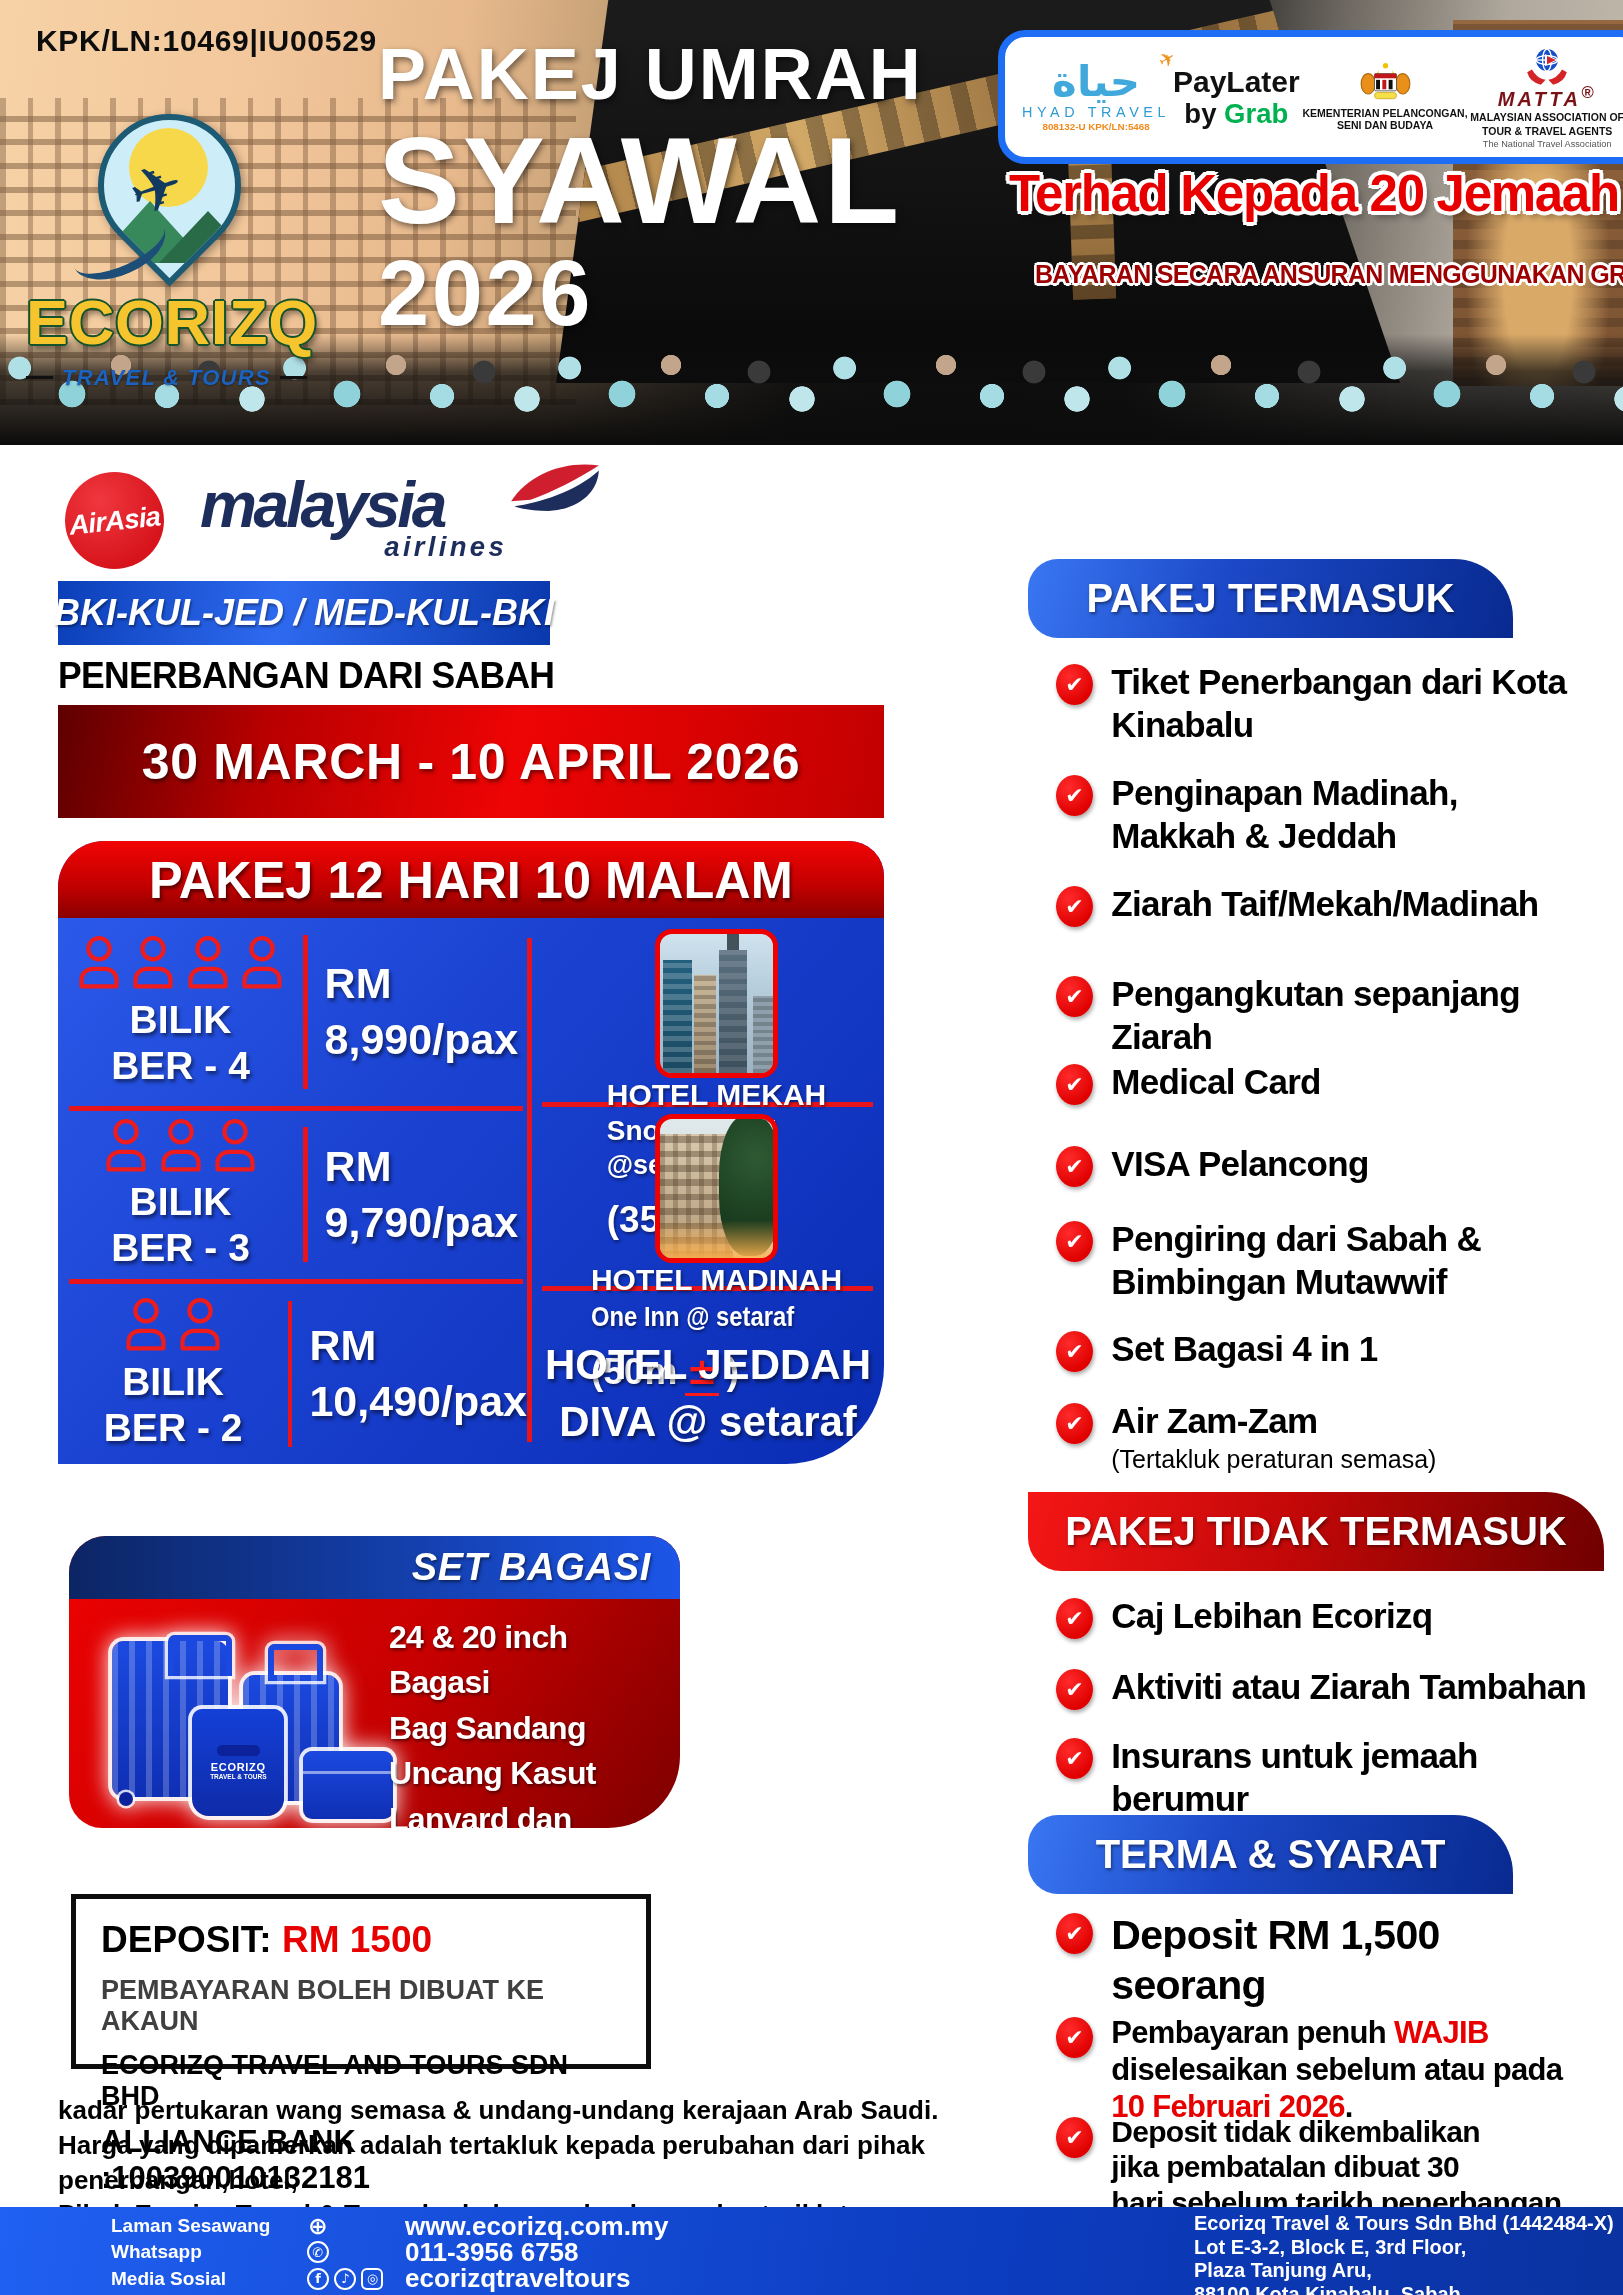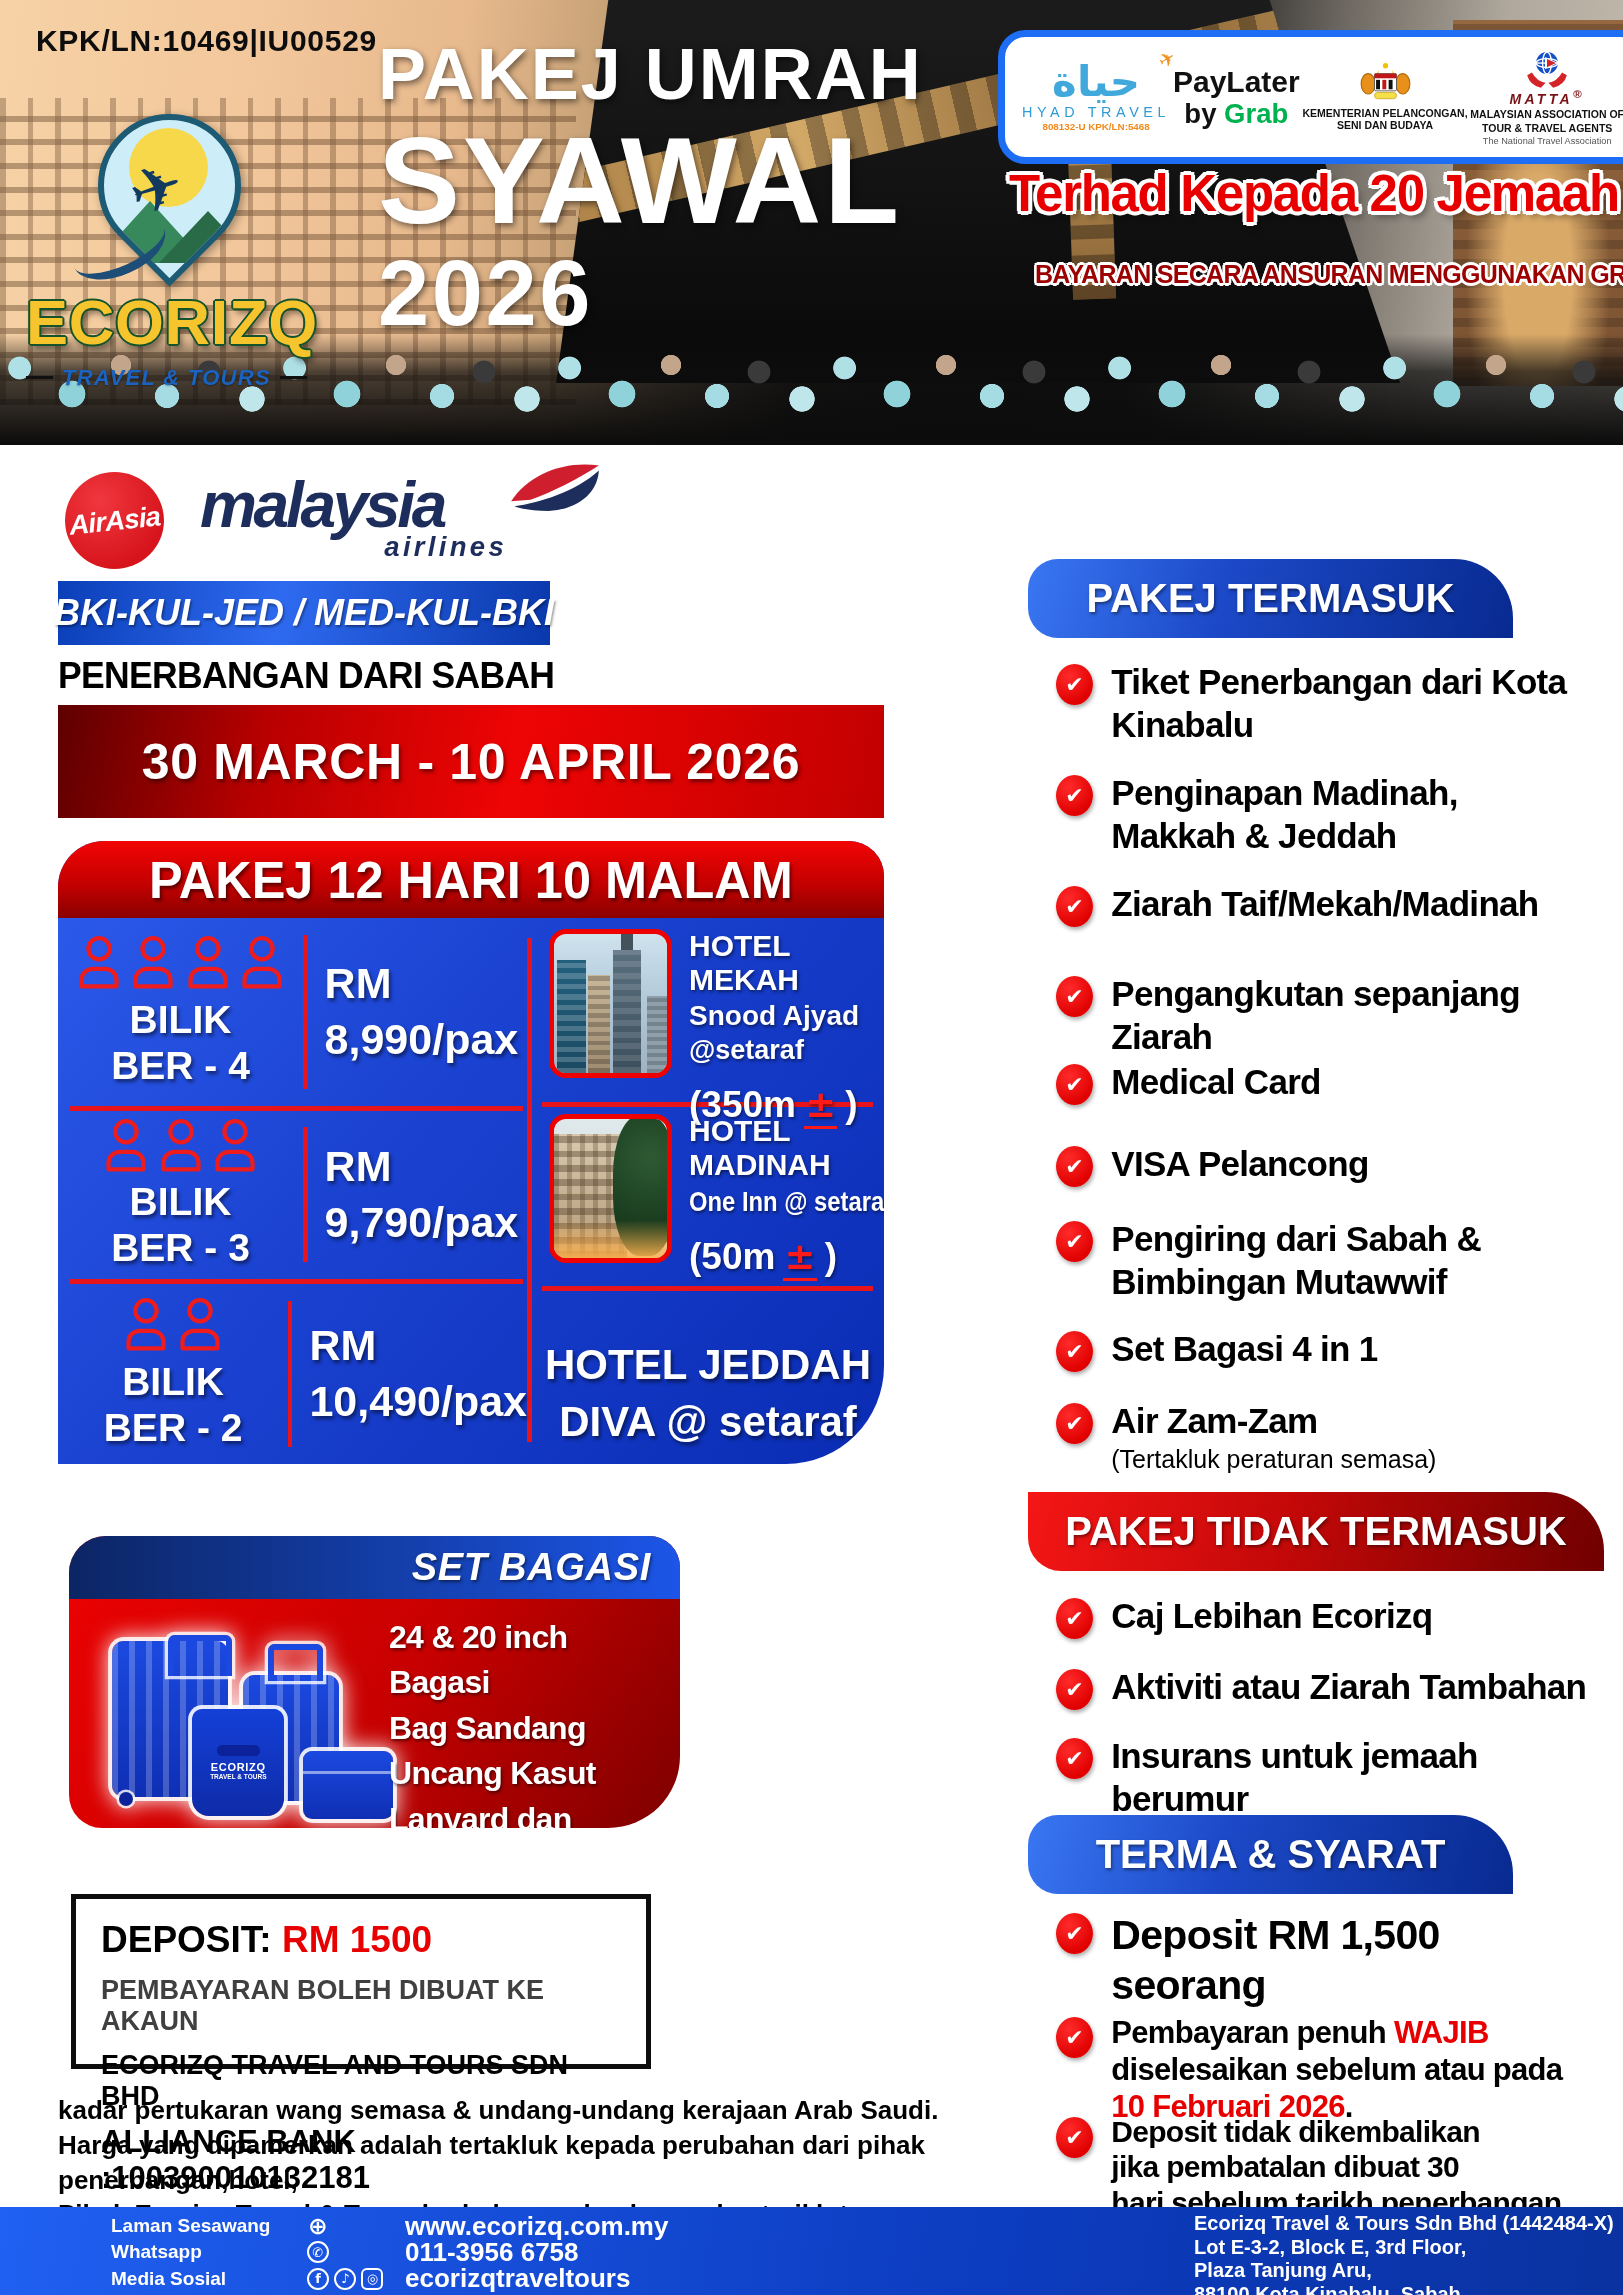--- a/index.html
+++ b/index.html
@@ -70,21 +70,21 @@
     padding:0 17px;box-sizing:content-box;}
   .pcell{text-align:center;line-height:1.1;}
   .hyad-ar{font-family:"DejaVu Sans",sans-serif;font-size:42px;font-weight:700;color:#41a8dc;position:relative;line-height:1;}
   .hyad-plane{position:absolute;right:-5.2px;top:-10.5px;font-size:19.6px;color:#f0921e;transform:rotate(-30deg);font-family:"DejaVu Sans",sans-serif;}
   .hyad-name{font-size:14.4px;font-weight:400;color:#2f9bd6;letter-spacing:4.6px;margin-top:2.6px;}
   .hyad-reg{font-size:9.8px;font-weight:700;color:#f08a1d;margin-top:1.3px;}
   .grab-l1{font-size:30px;font-weight:900;color:#111;}
   .grab-l2{font-size:27.5px;font-weight:900;color:#111;margin-top:1.3px;}
   .grab-green{color:#00b14f;}
   .mincap{font-size:10.5px;font-weight:800;color:#111;line-height:1.2;}
-  .matta-brand{font-size:14px;font-weight:900;font-style:italic;color:#7a1216;letter-spacing:3.3px;margin-top:-3.9px;}
+  .matta-brand{font-size:20px;font-weight:900;font-style:italic;color:#7a1216;letter-spacing:3.3px;margin-top:-3.9px;}
   .matta-cap{font-size:10.5px;font-weight:800;color:#111;line-height:1.2;margin-top:1.3px;}
   .matta-sub{font-size:9.2px;font-weight:400;color:#555;margin-top:1.3px;}
 
   .limited{position:absolute;left:1009px;top:164px;width:602px;font-size:51px;font-weight:900;color:#e80000;
     letter-spacing:-1.3px;white-space:nowrap;
     text-shadow:-3.3px -3.3px 0 #fff,3.3px -3.3px 0 #fff,-3.3px 3.3px 0 #fff,3.3px 3.3px 0 #fff,-3.9px 0 0 #fff,3.9px 0 0 #fff,0 -3.9px 0 #fff,0 3.9px 0 #fff,4.6px 5.9px 7.9px rgba(0,0,0,.4);}
   .installment{position:absolute;left:1035px;top:260px;font-size:25px;font-weight:900;color:#9c0000;letter-spacing:-0.7px;white-space:nowrap;
     text-shadow:-2px -2px 0 #fff,2px -2px 0 #fff,-2px 2px 0 #fff,2px 2px 0 #fff,-2.6px 0 0 #fff,2.6px 0 0 #fff,0 -2.6px 0 #fff,0 2.6px 0 #fff;}
 
   
@@ -119,21 +119,21 @@
   .pkg-body{position:relative;height:546px;}
   .vdiv-main{position:absolute;left:469px;top:19.6px;bottom:22px;width:4.6px;background:#e8141c;}
   .room-row{position:absolute;left:0;width:469px;display:flex;align-items:center;}
   .room-left{width:245px;text-align:center;}
   .room-divider{width:4.6px;background:#e8141c;align-self:stretch;margin:17px 0;}
   .room-price{flex:1;padding-left:17px;text-align:left;}
   .hr-left{position:absolute;left:10.5px;width:454px;height:4.6px;background:#e8141c;}
   .persons{display:flex;justify-content:center;gap:4.6px;margin-bottom:6.5px;}
   .room-label{color:#fff;font-size:39px;font-weight:900;line-height:1.18;text-shadow:2px 2.6px 3.9px rgba(0,0,0,.5);}
   .price-l1,.price-l2{color:#fff;font-size:43px;font-weight:900;line-height:1.3;text-shadow:2px 2.6px 3.9px rgba(0,0,0,.5);}
-  .hotel-row{position:absolute;left:474px;width:352px;display:flex;}
+  .hotel-row{position:absolute;left:474px;width:352px;display:flex;align-items:center;flex-direction:column;}
   .hr-right{position:absolute;left:484px;width:331px;height:4.6px;background:#e8141c;}
   .hotel-img{flex:none;width:113px;height:139px;border:5.2px solid #ee0000;border-radius:17px;overflow:hidden;
     position:relative;margin-left:17px;background:linear-gradient(180deg,#cfe3ee 0%,#b8cfdd 35%,#9db2c2 100%);}
   .hotel-txt{margin-left:17px;color:#fff;}
   .hotel-title{font-size:30px;font-weight:900;text-shadow:1.3px 2px 3.3px rgba(0,0,0,.5);}
   .hotel-name{font-size:28px;font-weight:700;margin-top:3.9px;text-shadow:1.3px 2px 3.3px rgba(0,0,0,.5);}
   .hotel-name.cond{font-weight:900;transform:scaleX(.85);transform-origin:left;white-space:nowrap;}
   .hotel-grade{font-size:27px;font-weight:700;margin-top:2.6px;text-shadow:1.3px 2px 3.3px rgba(0,0,0,.5);}
   .hotel-dist{font-size:37px;font-weight:900;margin-top:17px;text-shadow:1.3px 2px 3.3px rgba(0,0,0,.5);}
   .pm{color:#ff1a1a;border-bottom:3.9px solid #ff1a1a;padding:0 1.3px;margin:0 7.9px;font-family:"DejaVu Sans",sans-serif;}

